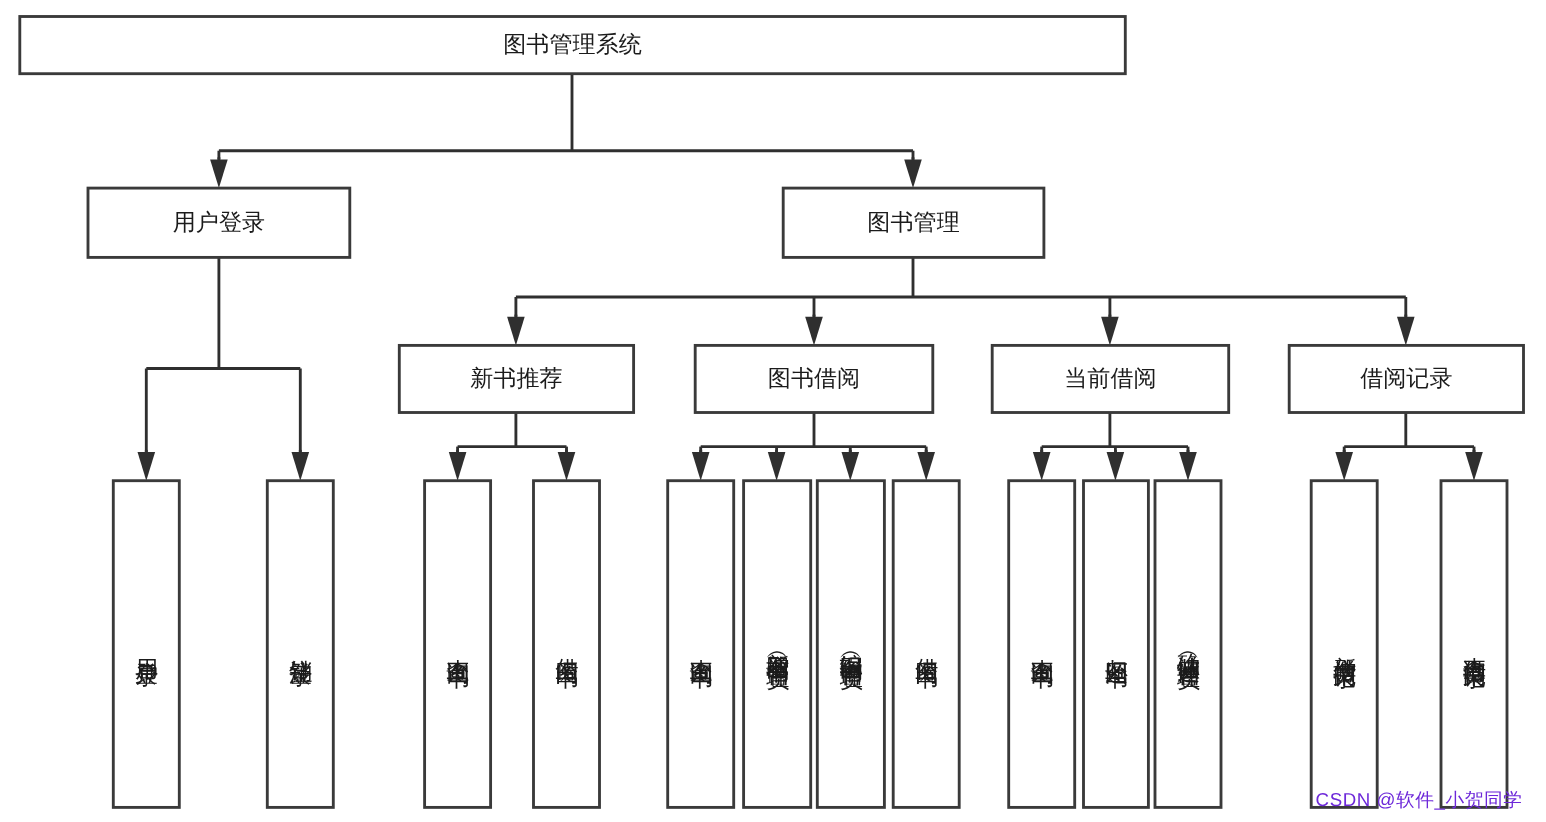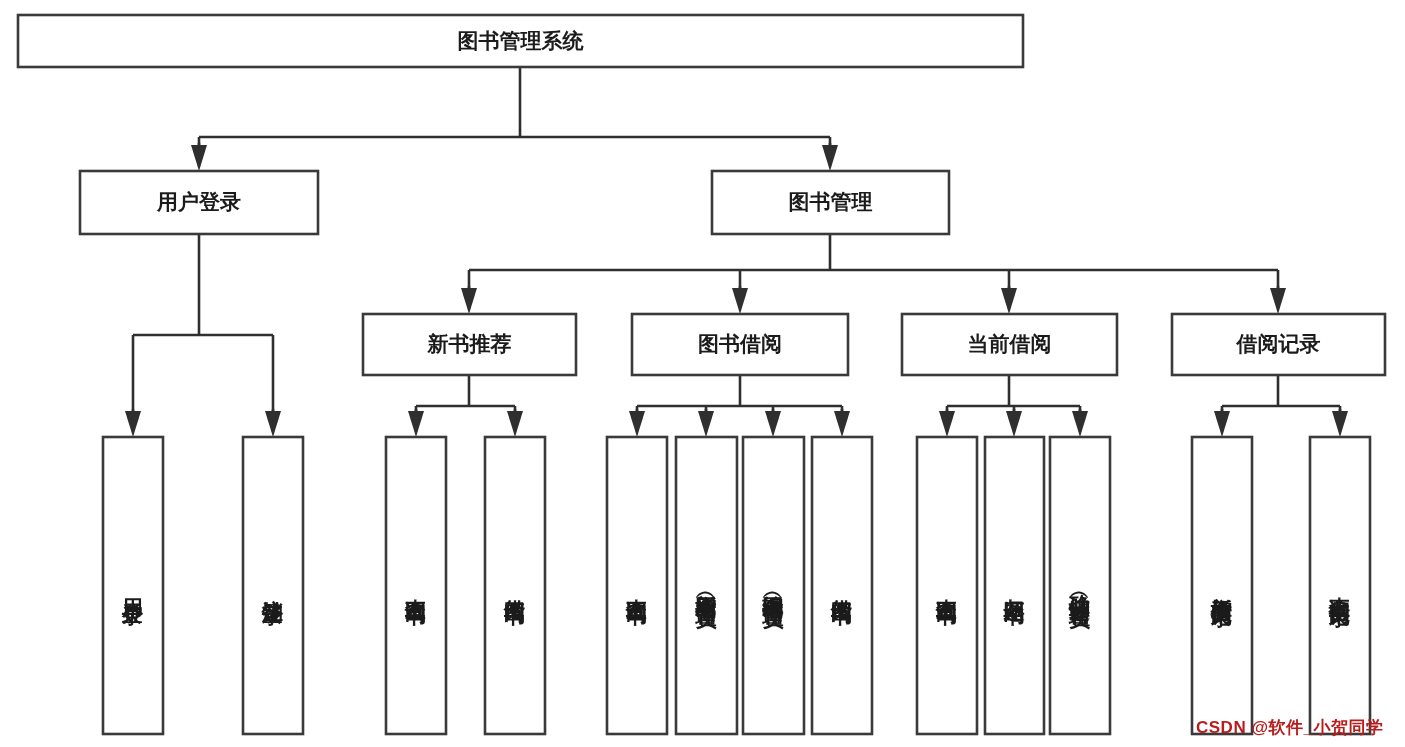--- a/index.html
+++ b/index.html
@@ -11,21 +11,20 @@
     width: 1405px;
     height: 747px;
     font-family: "Liberation Sans", "DejaVu Sans", sans-serif;
     overflow: hidden;
     position: relative;
   }
   #diagram-root {
     position: relative;
     width: 1405px;
     height: 747px;
-    font-weight: bold;
   }
   svg.diagram-canvas {
     position: absolute;
     top: 0;
     left: 0;
     width: 1405px;
     height: 747px;
     display: block;
   }
   .node-box {
@@ -62,21 +61,21 @@
     white-space: nowrap;
     display: flex;
     align-items: center;
     justify-content: center;
     pointer-events: none;
   }
   .watermark {
     position: absolute;
     font-family: "Liberation Sans", "DejaVu Sans", sans-serif;
     font-size: 17px;
-    color: #b91c1c;
+    color: #6d28d9;
     white-space: nowrap;
     letter-spacing: 0.5px;
   }
 </style>
 </head>
 <body>
 
 <div id="diagram-root">
   <svg class="diagram-canvas" viewBox="0 0 1405 747">
     <g id="connectors-layer">

